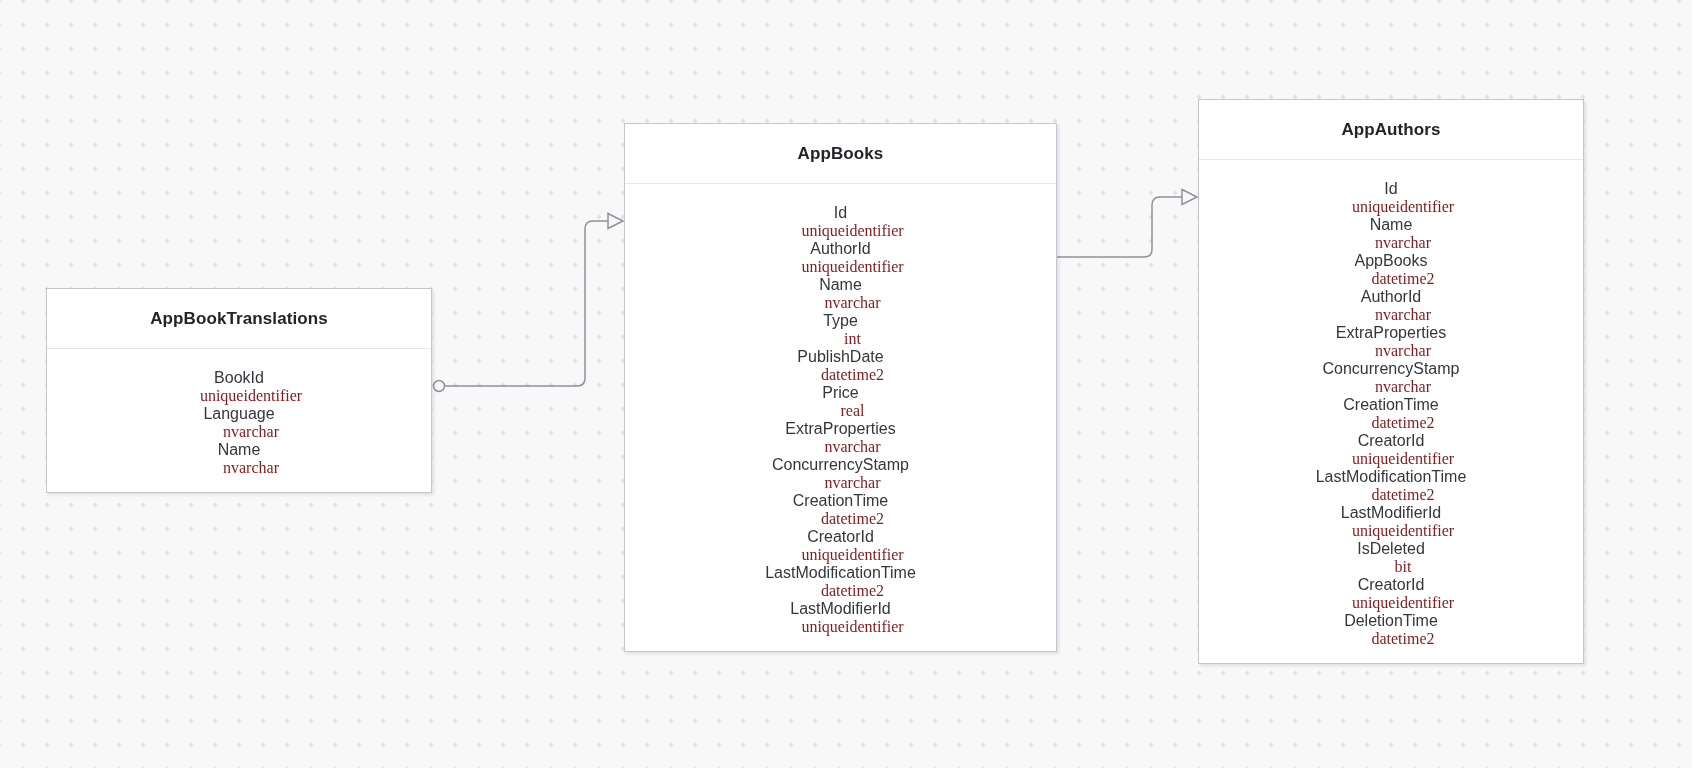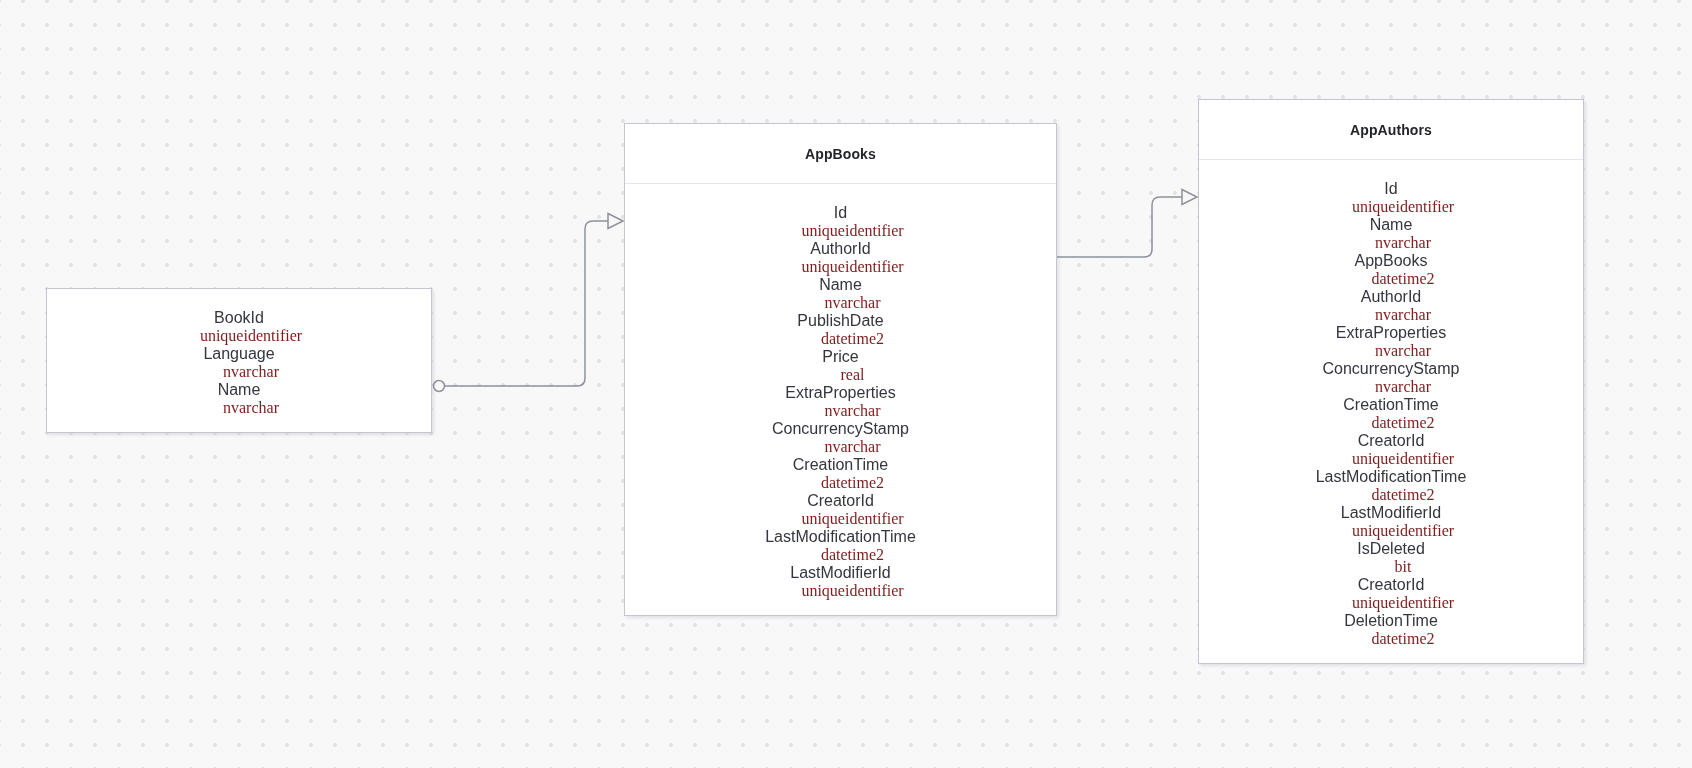--- a/index.html
+++ b/index.html
@@ -29,21 +29,21 @@
     box-shadow: 2px 2px 3px rgba(120,120,135,0.18);
     box-sizing: border-box;
   }
   .table-header {
     height: 60px;
     display: flex; align-items: center; justify-content: center;
     border-bottom: 1px solid #e6e6ea;
     box-sizing: border-box;
   }
   .table-title {
-    font-size: 14px; font-weight: bold;
+    font-size: 17px; font-weight: bold;
     color: #22242a;
     letter-spacing: 0.1px;
   }
   .table-rows { padding: 20px 0 15px 0; }
   .column-row {
     height: 36px;
     display: flex; align-items: center; justify-content: space-between;
     padding: 0 25px;
     box-sizing: border-box;
     font-size: 16px;
@@ -63,20 +63,23 @@
         <polygon points="608,213.5 623,221 608,228.5" fill="#f8f8f9" stroke="#8f919b" stroke-width="1.5" stroke-linejoin="miter"></polygon>
       </g>
       <g>
         <circle cx="1017" cy="257" r="5.5" fill="#f8f8f9" stroke="#8f919b" stroke-width="1.5"></circle>
         <path d="M 1022.5 257 H 1144 Q 1152 257 1152 249 V 205 Q 1152 197 1160 197 H 1182" fill="none" stroke="#8f919b" stroke-width="1.5"></path>
         <polygon points="1182,189.5 1197,197 1182,204.5" fill="#f8f8f9" stroke="#8f919b" stroke-width="1.5" stroke-linejoin="miter"></polygon>
       </g>
     </svg>
 
 <div class="entity-table" style="left: 46px; top: 288px; width: 386px;">
+      <div class="table-header">
+        <span class="table-title">AppBookTranslations</span>
+      </div>
       <div class="table-rows">
         <div class="column-row">
           <span class="column-name">BookId</span>
           <span class="column-type">uniqueidentifier</span>
         </div>
         <div class="column-row">
           <span class="column-name">Language</span>
           <span class="column-type">nvarchar</span>
         </div>
         <div class="column-row">
@@ -96,20 +99,24 @@
         </div>
         <div class="column-row">
           <span class="column-name">AuthorId</span>
           <span class="column-type">uniqueidentifier</span>
         </div>
         <div class="column-row">
           <span class="column-name">Name</span>
           <span class="column-type">nvarchar</span>
         </div>
         <div class="column-row">
+          <span class="column-name">Type</span>
+          <span class="column-type">int</span>
+        </div>
+        <div class="column-row">
           <span class="column-name">PublishDate</span>
           <span class="column-type">datetime2</span>
         </div>
         <div class="column-row">
           <span class="column-name">Price</span>
           <span class="column-type">real</span>
         </div>
         <div class="column-row">
           <span class="column-name">ExtraProperties</span>
           <span class="column-type">nvarchar</span>

